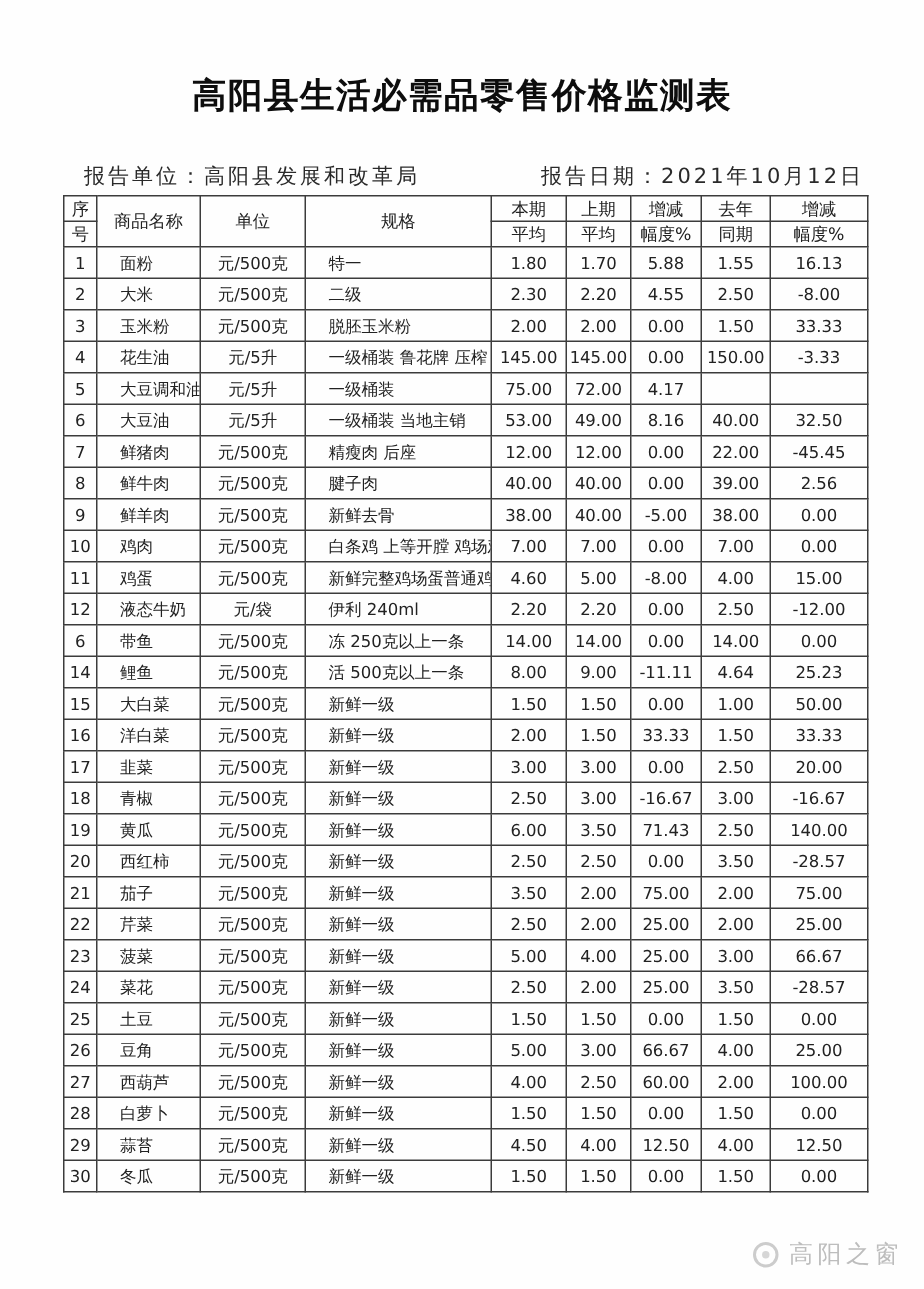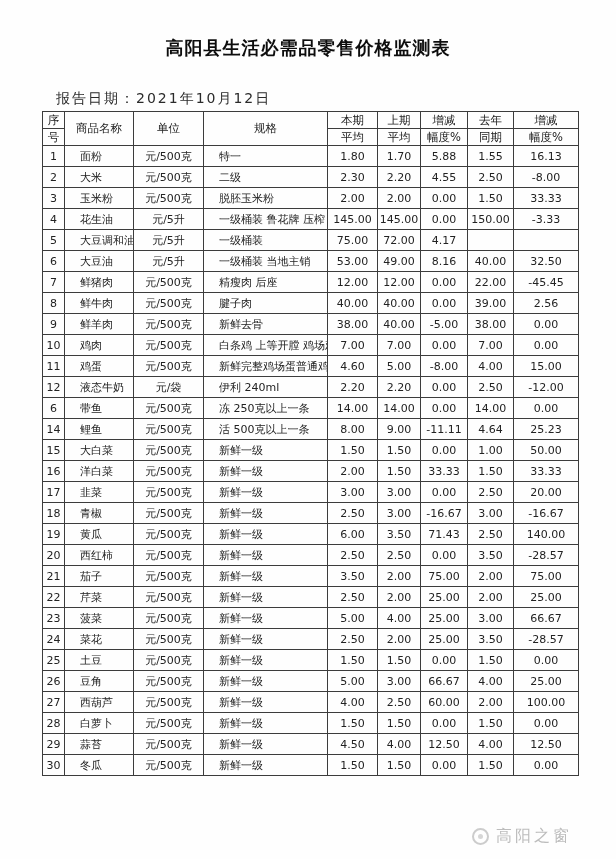--- a/index.html
+++ b/index.html
@@ -10,23 +10,23 @@
     font-family: "DejaVu Sans", "Liberation Sans", sans-serif;
     color: #1c1c1c;
   }
   .page {
     position: relative;
     width: 616px; height: 859px;
     overflow: hidden;
     background: #fefefe;
   }
   .doc-title {
-    margin-top: 36px;
+    margin-top: 48px;
     text-align: center;
-    font-size: 18px;
+    font-size: 23px;
     font-weight: 900;
     letter-spacing: 1px;
     color: #0d0d0d;
   }
   .report-line {
     display: flex;
     justify-content: space-between;
     margin: 30px 40px 3px 56px;
     font-size: 14px;
     letter-spacing: 2px;
@@ -59,21 +59,21 @@
     text-align: center;
     vertical-align: middle;
     color: #222;
   }
   .price-table td.c-name, .price-table td.c-spec {
     text-align: left;
     padding-left: 15px;
   }
   .watermark {
     position: absolute;
-    right: 44px;
+    right: 14px;
     bottom: 12px;
     display: flex;
     align-items: center;
     gap: 7px;
     color: #bdbdbd;
     font-size: 16px;
     letter-spacing: 3px;
   }
   .logo-circle {
     width: 17px; height: 17px;
@@ -91,20 +91,21 @@
   }
 </style>
 </head>
 <body>
 
 <div class="page">
 
   <div class="doc-title">高阳县生活必需品零售价格监测表</div>
 
   <div class="report-line">
+    <span><span>报告单位：</span><span>高阳县发展和改革局</span></span>
     <span><span>报告日期：</span><span>2021年10月12日</span></span>
   </div>
 
   <table class="price-table">
     <colgroup>
       <col style="width:22px">
         <col style="width:69px">
         <col style="width:70px">
         <col style="width:124px">
       <col style="width:50px">

